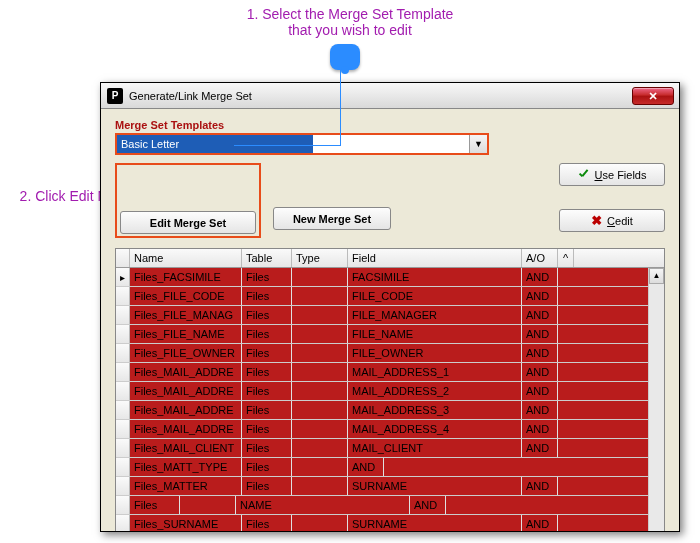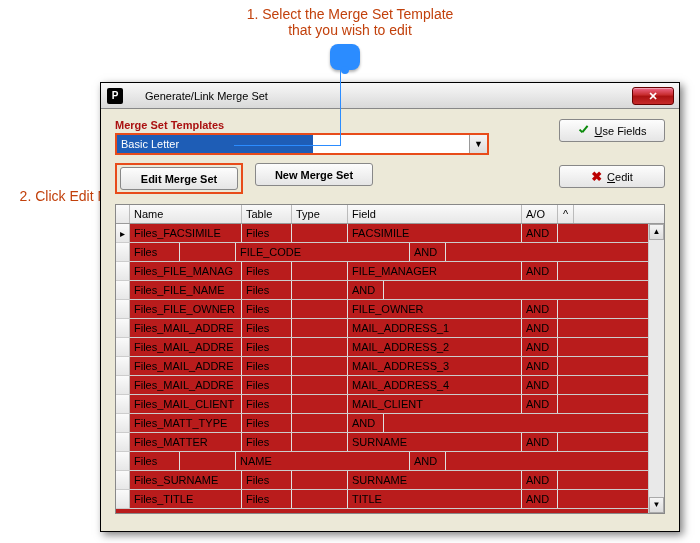--- a/index.html
+++ b/index.html
@@ -9,21 +9,21 @@
     font-size: 11px;
     background: #fff;
     width: 700px;
     height: 543px;
     position: relative;
   }
   .annotation {
     position: absolute;
     font-family: Arial, sans-serif;
     font-size: 14px;
-    color: #c2410c;
+    color: #a21caf;
     text-align: center;
   }
   .ann1 { top: 6px; left: 220px; width: 260px; }
   .ann2 { top: 188px; left: 2px; width: 160px; text-align: right; }
   .balloon {
     position: absolute;
     width: 30px; height: 26px;
     background: #2b8cff;
     border-radius: 8px;
     box-shadow: 0 2px 3px rgba(0,0,0,0.3);
@@ -69,21 +69,21 @@
     width: 16px; height: 16px;
     background: #000;
     border-radius: 2px;
     color: #fff;
     font-size: 10px;
     text-align: center;
     line-height: 16px;
     font-weight: bold;
     margin-right: 6px;
   }
-  .titlebar .title-text { color: #000; margin-left: 16px; }
+  .titlebar .title-text { color: #000; }
   .close-btn {
     position: absolute;
     right: 5px; top: 4px;
     width: 42px; height: 18px;
     background: linear-gradient(to bottom, #e68, #c62a2a 45%, #a11 50%, #c62a2a);
     border: 1px solid #600;
     border-radius: 3px;
     color: #fff;
     text-align: center;
     line-height: 16px;
@@ -138,20 +138,21 @@
     border: 1px solid #888;
     border-radius: 3px;
     font-family: Tahoma,sans-serif;
     font-size: 11px;
     padding: 0 8px;
     display: inline-flex;
     align-items: center;
     justify-content: center;
     gap: 5px;
     cursor: default;
+    margin-top: 44px;
   }
   .btn .ul { text-decoration: underline; }
   .check-ico {
     width: 12px; height: 12px;
     display: inline-block;
     position: relative;
   }
   .check-ico::before {
     content: '';
     position: absolute;
@@ -252,21 +253,21 @@
       <div class="left-col">
         <div class="section-label">Merge Set Templates</div>
         <div class="combo-wrapper">
           <input class="combo-input" value="Basic Letter" style="">
           <div class="combo-mid"></div>
           <div class="combo-arrow">▼</div>
         </div>
 
         <div class="row2">
           <span class="edit-wrap">
-            <button class="btn" style="width:118px;font-weight:bold">
+            <button class="btn" style="width:136px;font-weight:bold">
               <span>Edit Merge Set</span>
             </button>
           </span>
           <button class="btn" style="width:118px;font-weight:bold">
             <span>New Merge Set</span>
           </button>
         </div>
       </div>
 
       <div class="right-col">
@@ -295,38 +296,40 @@
           <div class="trow">
             <div class="cell c-mark">▸</div>
             <div class="cell c-name">Files_FACSIMILE</div>
             <div class="cell c-table">Files</div>
             <div class="cell c-type"></div>
             <div class="cell c-field">FACSIMILE</div>
             <div class="cell c-ao">AND</div>
           </div>
           <div class="trow">
             <div class="cell c-mark"></div>
+            <div class="cell c-name">Files_FILE_CODE</div>
             <div class="cell c-table">Files</div>
             <div class="cell c-type"></div>
             <div class="cell c-field">FILE_CODE</div>
             <div class="cell c-ao">AND</div>
           </div>
           <div class="trow">
             <div class="cell c-mark"></div>
             <div class="cell c-name">Files_FILE_MANAG</div>
             <div class="cell c-table">Files</div>
             <div class="cell c-type"></div>
             <div class="cell c-field">FILE_MANAGER</div>
             <div class="cell c-ao">AND</div>
           </div>
           <div class="trow">
             <div class="cell c-mark"></div>
             <div class="cell c-name">Files_FILE_NAME</div>
             <div class="cell c-table">Files</div>
             <div class="cell c-type"></div>
+            <div class="cell c-field">FILE_NAME</div>
             <div class="cell c-ao">AND</div>
           </div>
           <div class="trow">
             <div class="cell c-mark"></div>
             <div class="cell c-name">Files_FILE_OWNER</div>
             <div class="cell c-table">Files</div>
             <div class="cell c-type"></div>
             <div class="cell c-field">FILE_OWNER</div>
             <div class="cell c-ao">AND</div>
           </div>

